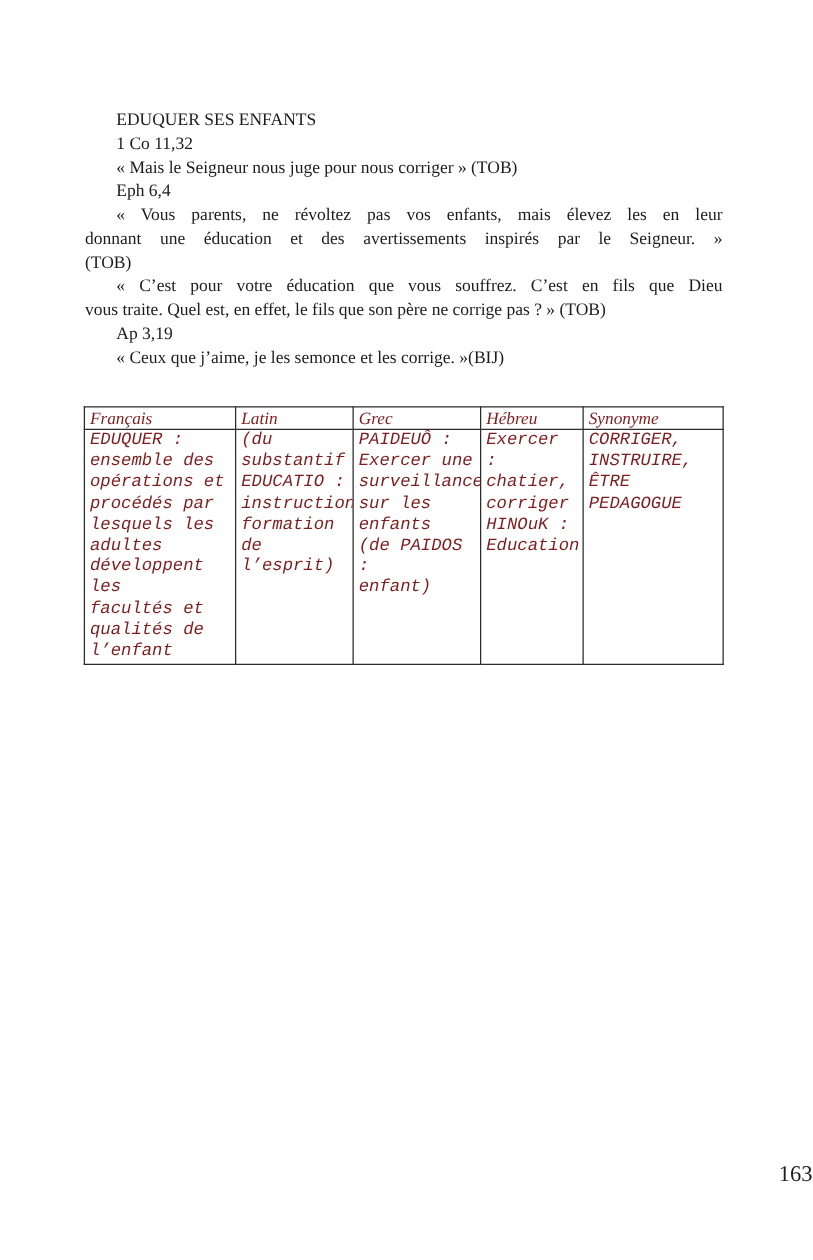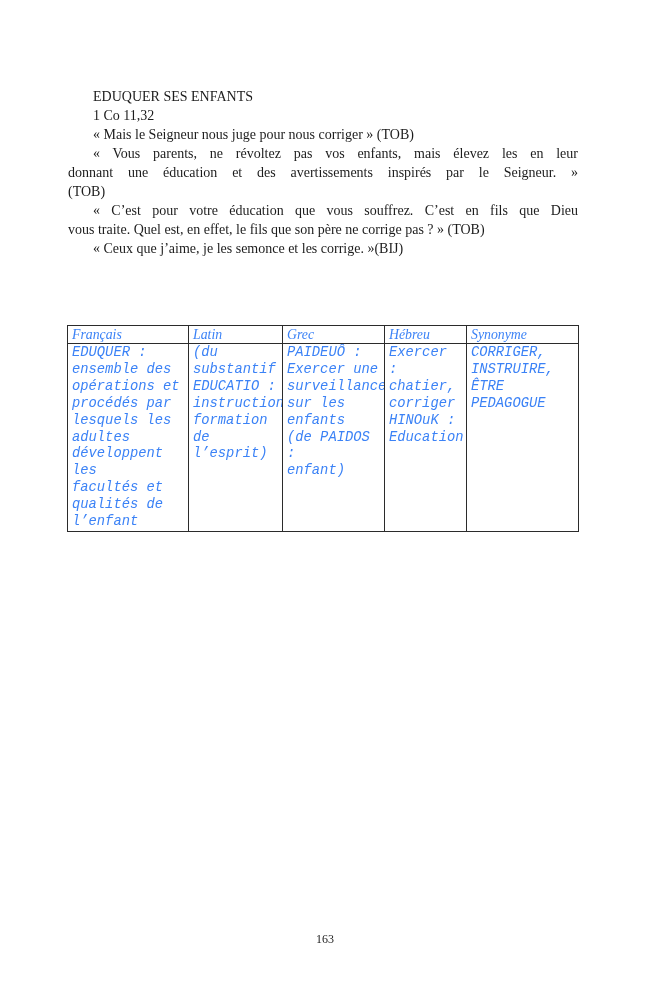--- a/index.html
+++ b/index.html
@@ -35,21 +35,21 @@
   }
   table.lexicon {
     position: absolute;
     left: 67px;
     top: 325px;
     width: 511px;
     border-collapse: collapse;
     table-layout: fixed;
     font-style: italic;
     font-size: 13.8px;
-    color: #3b82f6;
+    color: #7f1d1d;
   }
   table.lexicon th,
   table.lexicon td {
     border: 1px solid #2b2b2b;
     padding: 0 3px 0 4px;
     font-weight: normal;
     text-align: left;
     vertical-align: top;
     overflow: hidden;
   }
@@ -61,39 +61,41 @@
     height: 169px;
     line-height: 16.9px;
     padding-top: 1px;
     font-family: Liberation Mono, monospace;
   }
   .page-number {
     position: absolute;
     top: 930px;
     left: 0;
     width: 650px;
-    text-align: center;
-    font-size: 12px;
+    text-align: right;
+    font-size: 18px;
     line-height: 19px;
   }
 </style>
 </head>
 <body>
 
 <div class="page">
 
   <div class="text-block">
     <div class="line indent">EDUQUER SES ENFANTS</div>
     <div class="line indent">1 Co 11,32</div>
     <div class="line indent">« Mais le Seigneur nous juge pour nous corriger » (TOB)</div>
+    <div class="line indent">Eph 6,4</div>
     <div class="line indent justify">« Vous parents, ne révoltez pas vos enfants, mais élevez les en leur</div>
     <div class="line justify">donnant une éducation et des avertissements inspirés par le Seigneur. »</div>
     <div class="line">(TOB)</div>
     <div class="line indent justify">« C’est pour votre éducation que vous souffrez. C’est en fils que Dieu</div>
     <div class="line">vous traite. Quel est, en effet, le fils que son père ne corrige pas ? » (TOB)</div>
+    <div class="line indent">Ap 3,19</div>
     <div class="line indent">« Ceux que j’aime, je les semonce et les corrige. »(BIJ)</div>
   </div>
 
   <table class="lexicon">
     <colgroup>
       <col style="width:121px">
       <col style="width:94px">
       <col style="width:102px">
       <col style="width:82px">
       <col style="width:112px">

